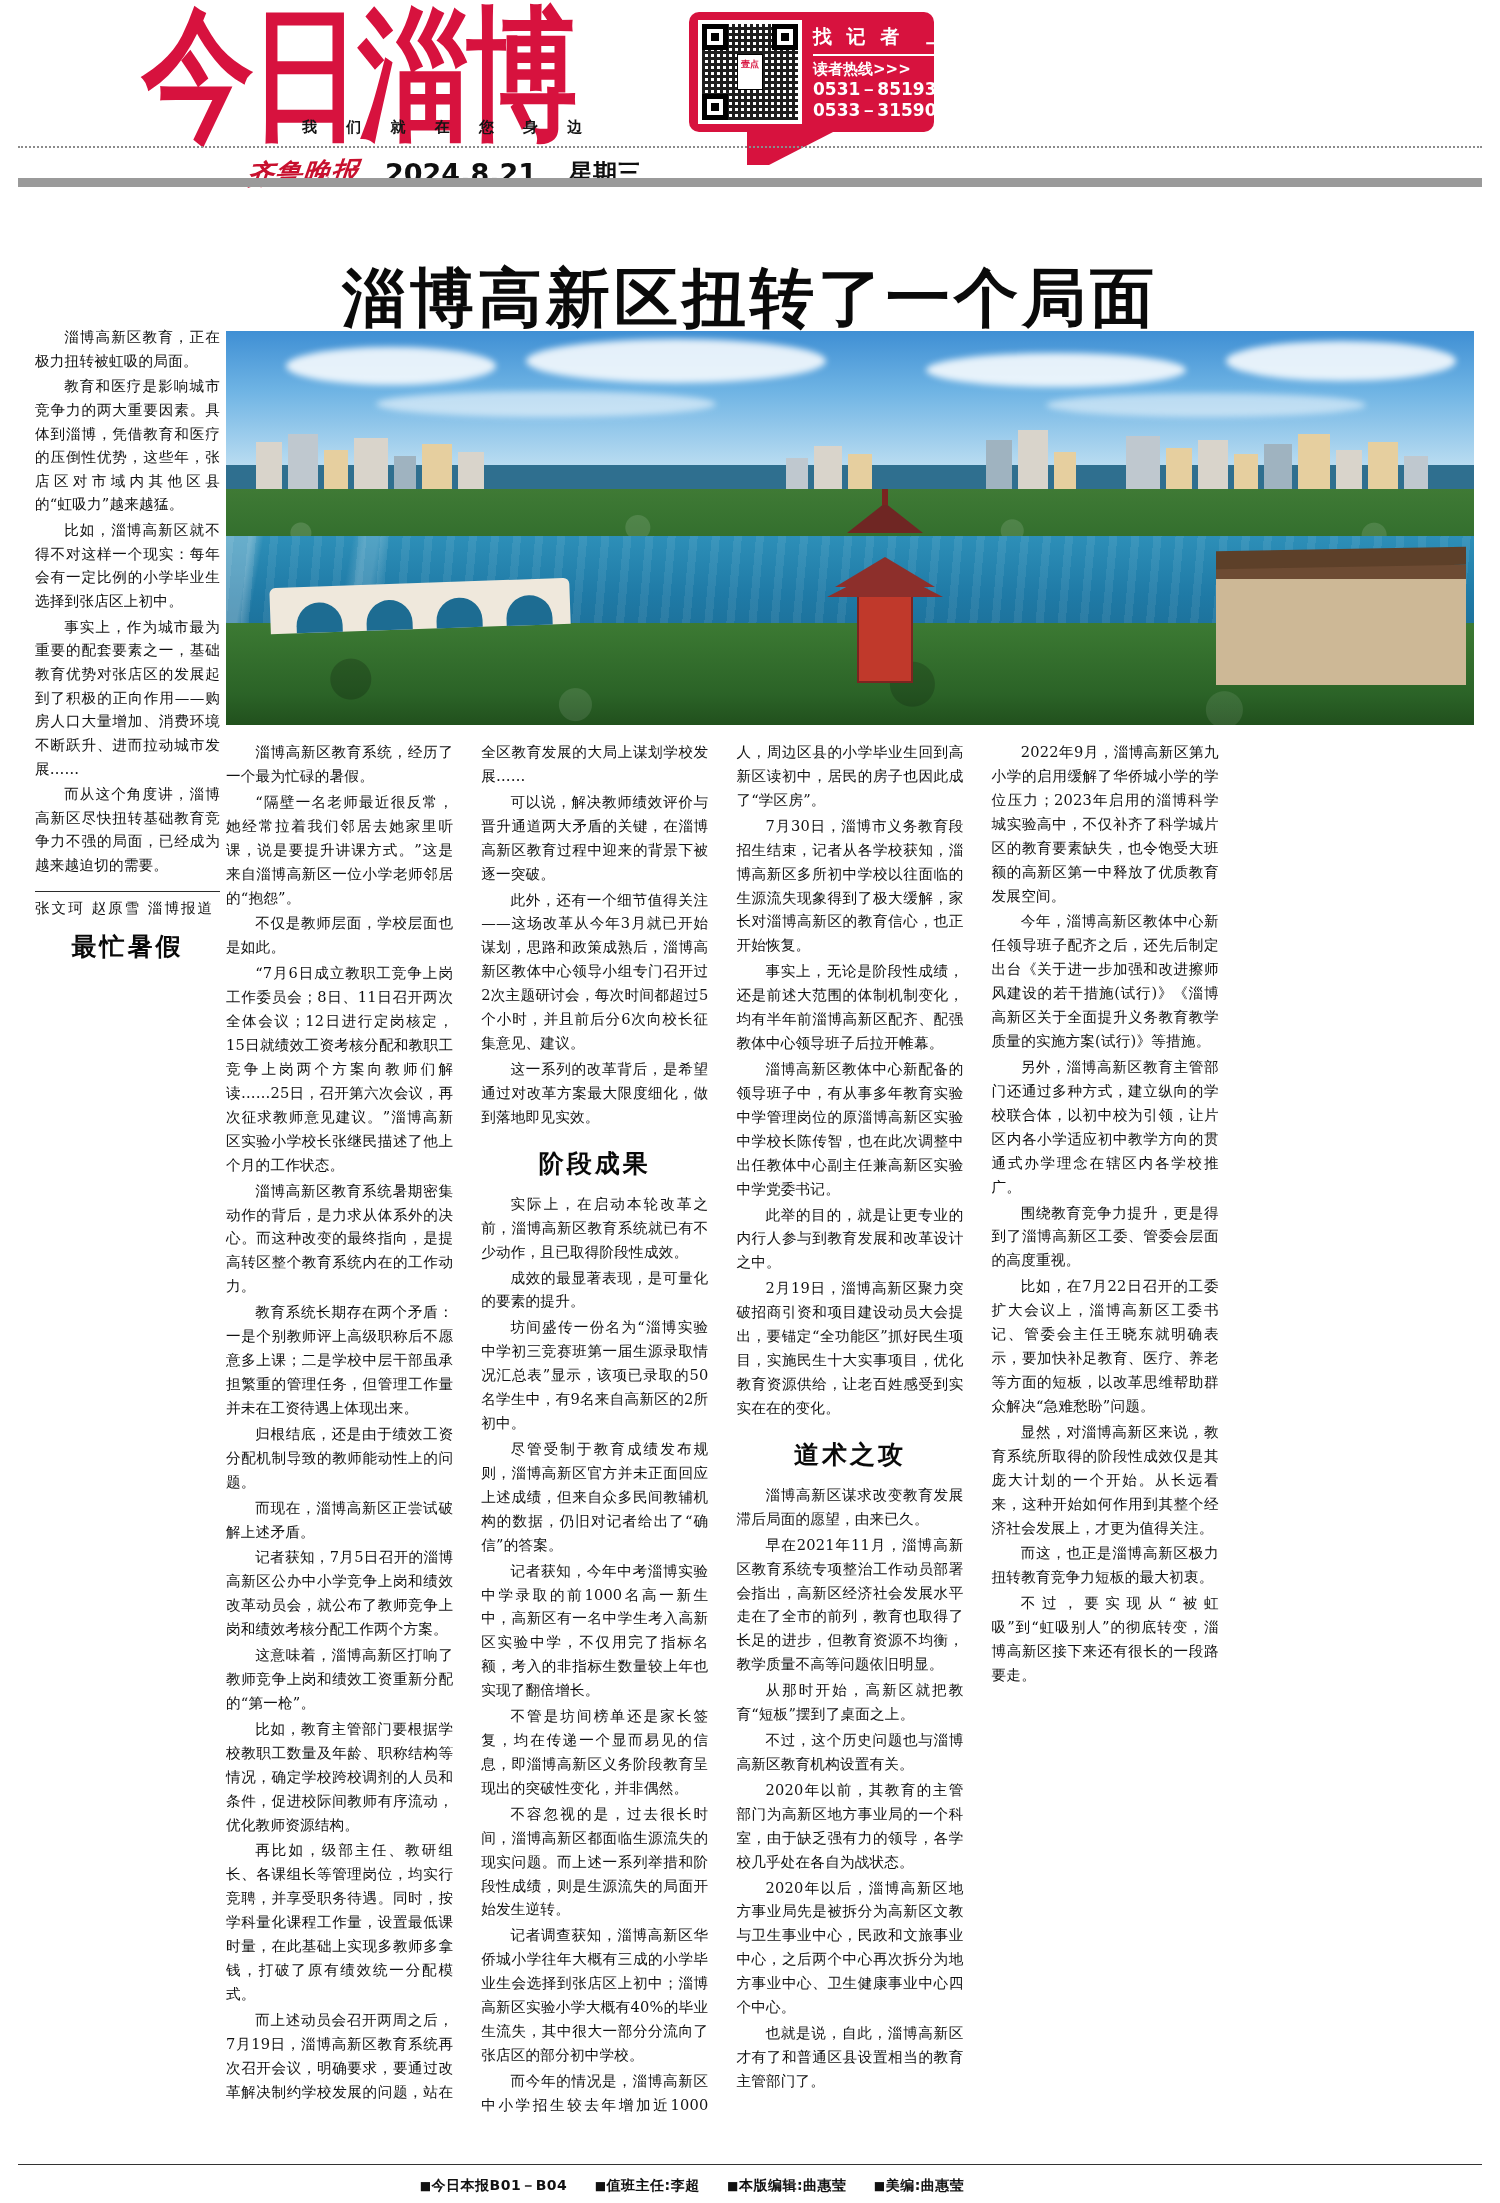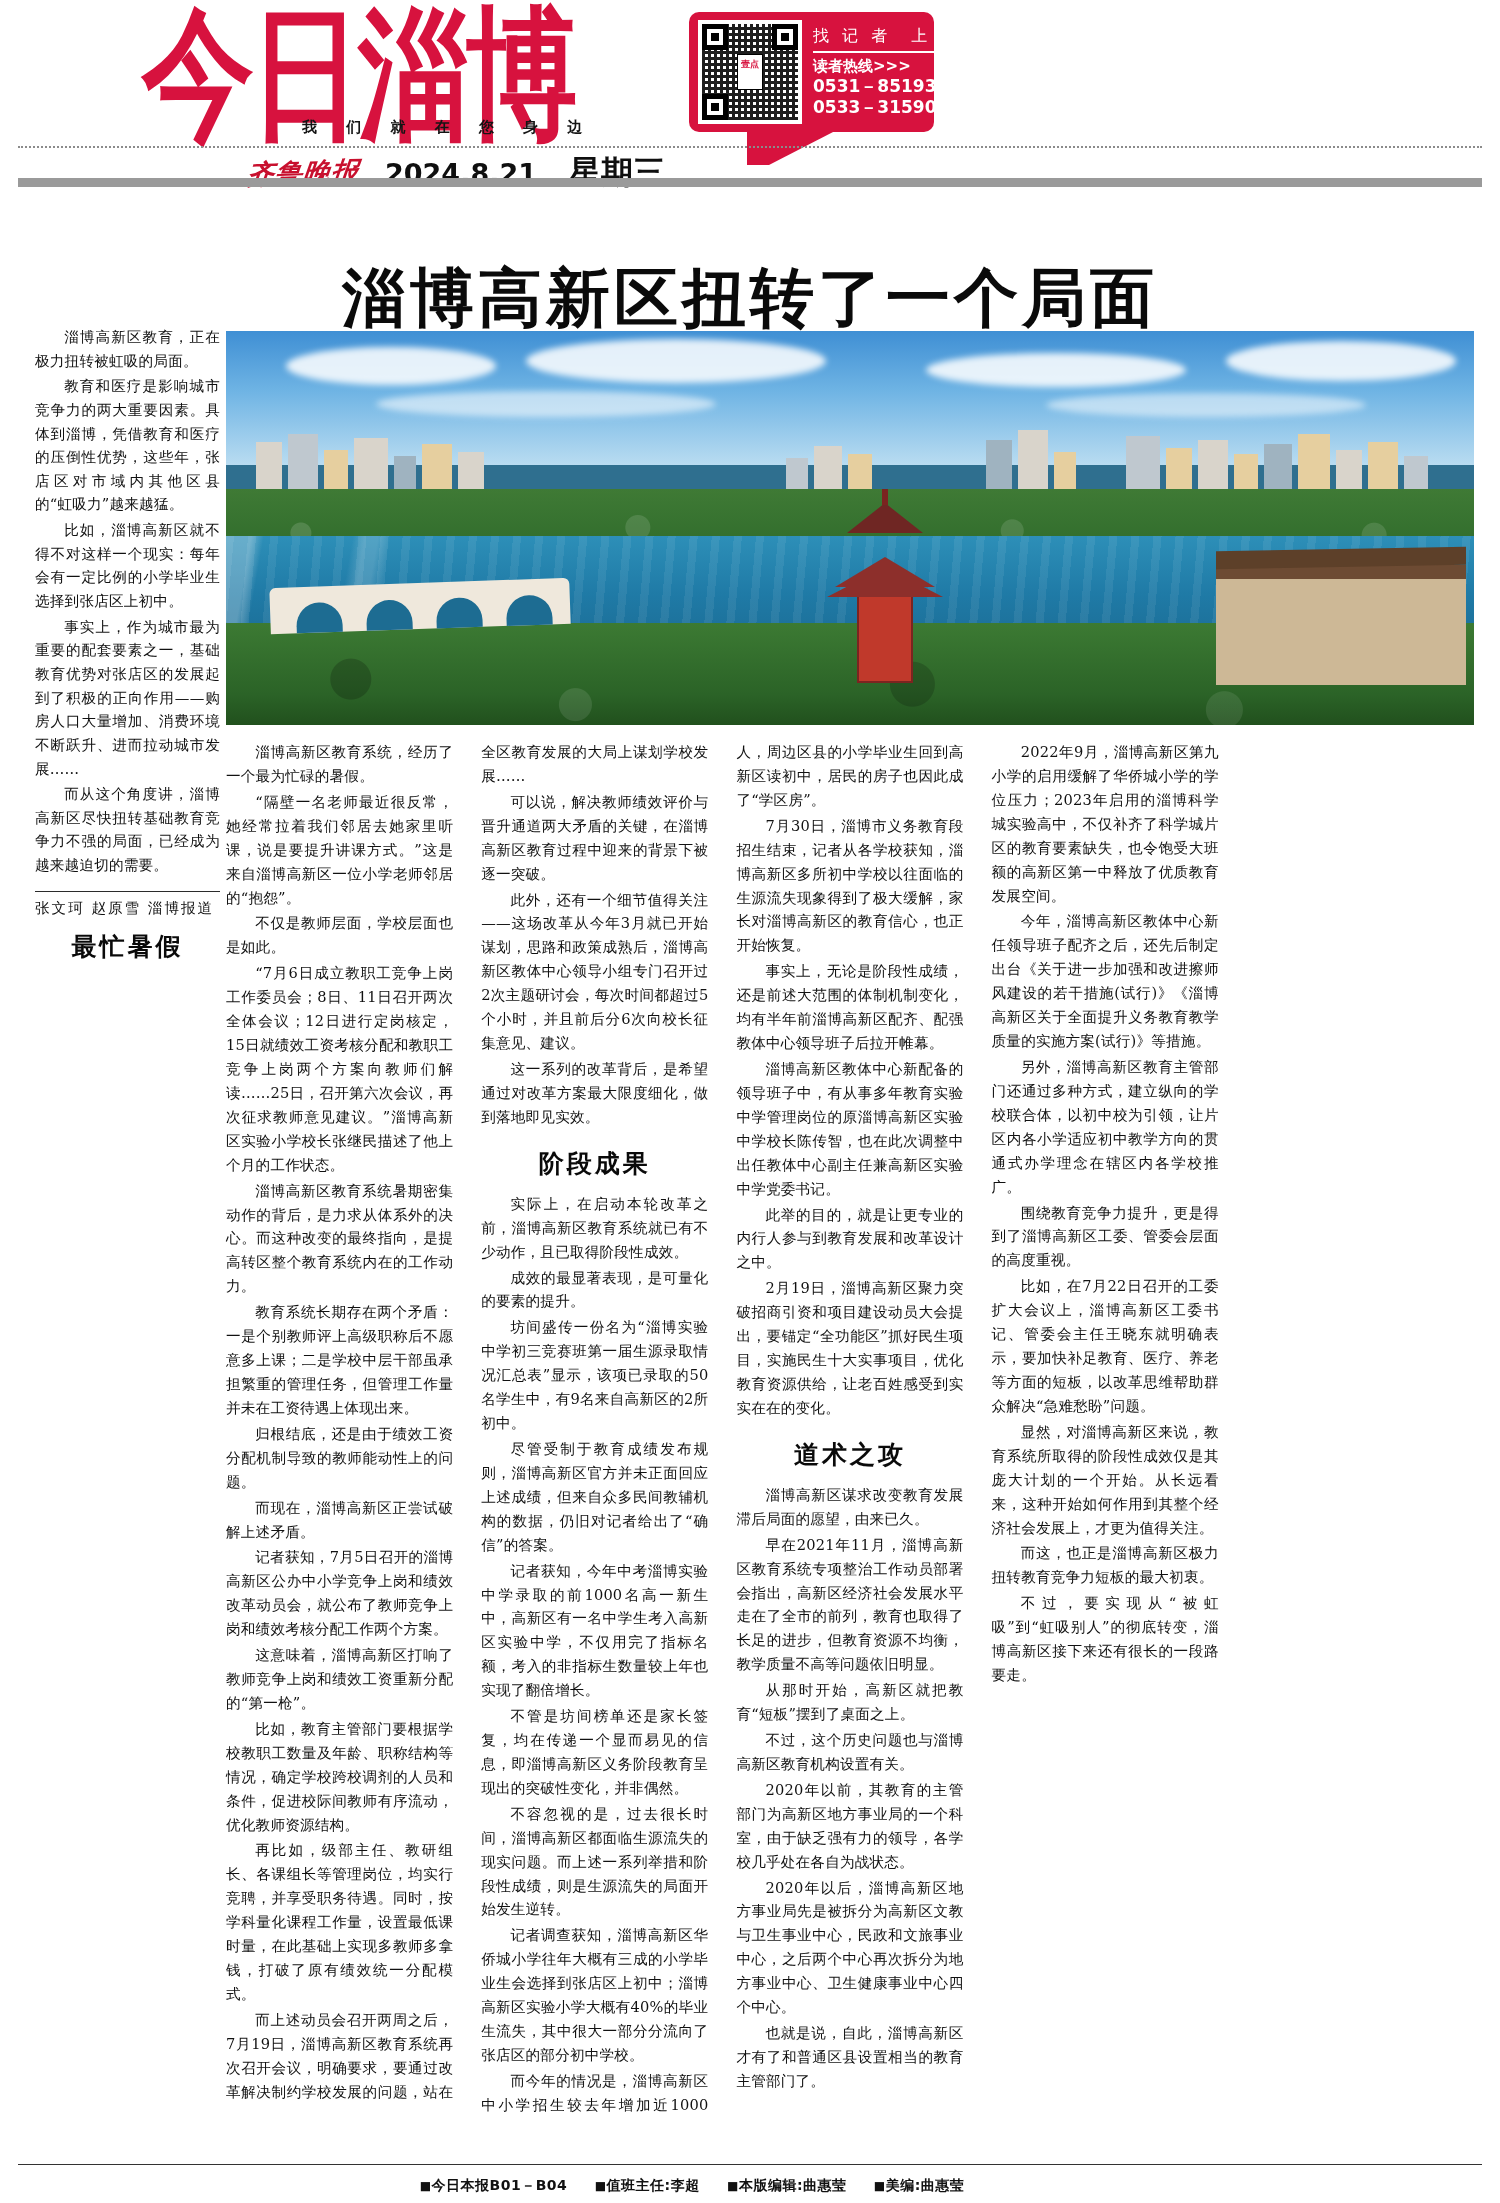--- a/index.html
+++ b/index.html
@@ -108,21 +108,21 @@
     color:#d7123e;
     font-weight:700;
   }
   .callout-text {
     margin-left:11px;
     color:#ffffff;
     font-family:"DejaVu Sans", sans-serif;
     z-index:2;
   }
   .callout-line1 {
-    font-size:16px; font-weight:400;
+    font-size:19px; font-weight:700;
     letter-spacing:4px;
     white-space:nowrap;
   }
   .callout-rule {
     height:2px; background:#fff;
     margin:4px 0 4px 0; width:148px;
   }
   .callout-line2 {
     font-size:15px; font-weight:700;
     white-space:nowrap; letter-spacing:0px;
@@ -164,21 +164,21 @@
     font-family:"DejaVu Sans", sans-serif;
     font-weight:700;
     font-size:27px;
     color:#0f0f0f;
     white-space:nowrap;
   }
   .weekday {
     margin-left:32px;
     font-family:"DejaVu Sans", sans-serif;
     font-weight:700;
-    font-size:32px;
+    font-size:24px;
     color:#0f0f0f;
     white-space:nowrap;
   }
 
   .gray-bar {
     position:absolute;
     left:18px; top:178px; right:18px;
     height:9px;
     background:#9a9a9a;
   }

